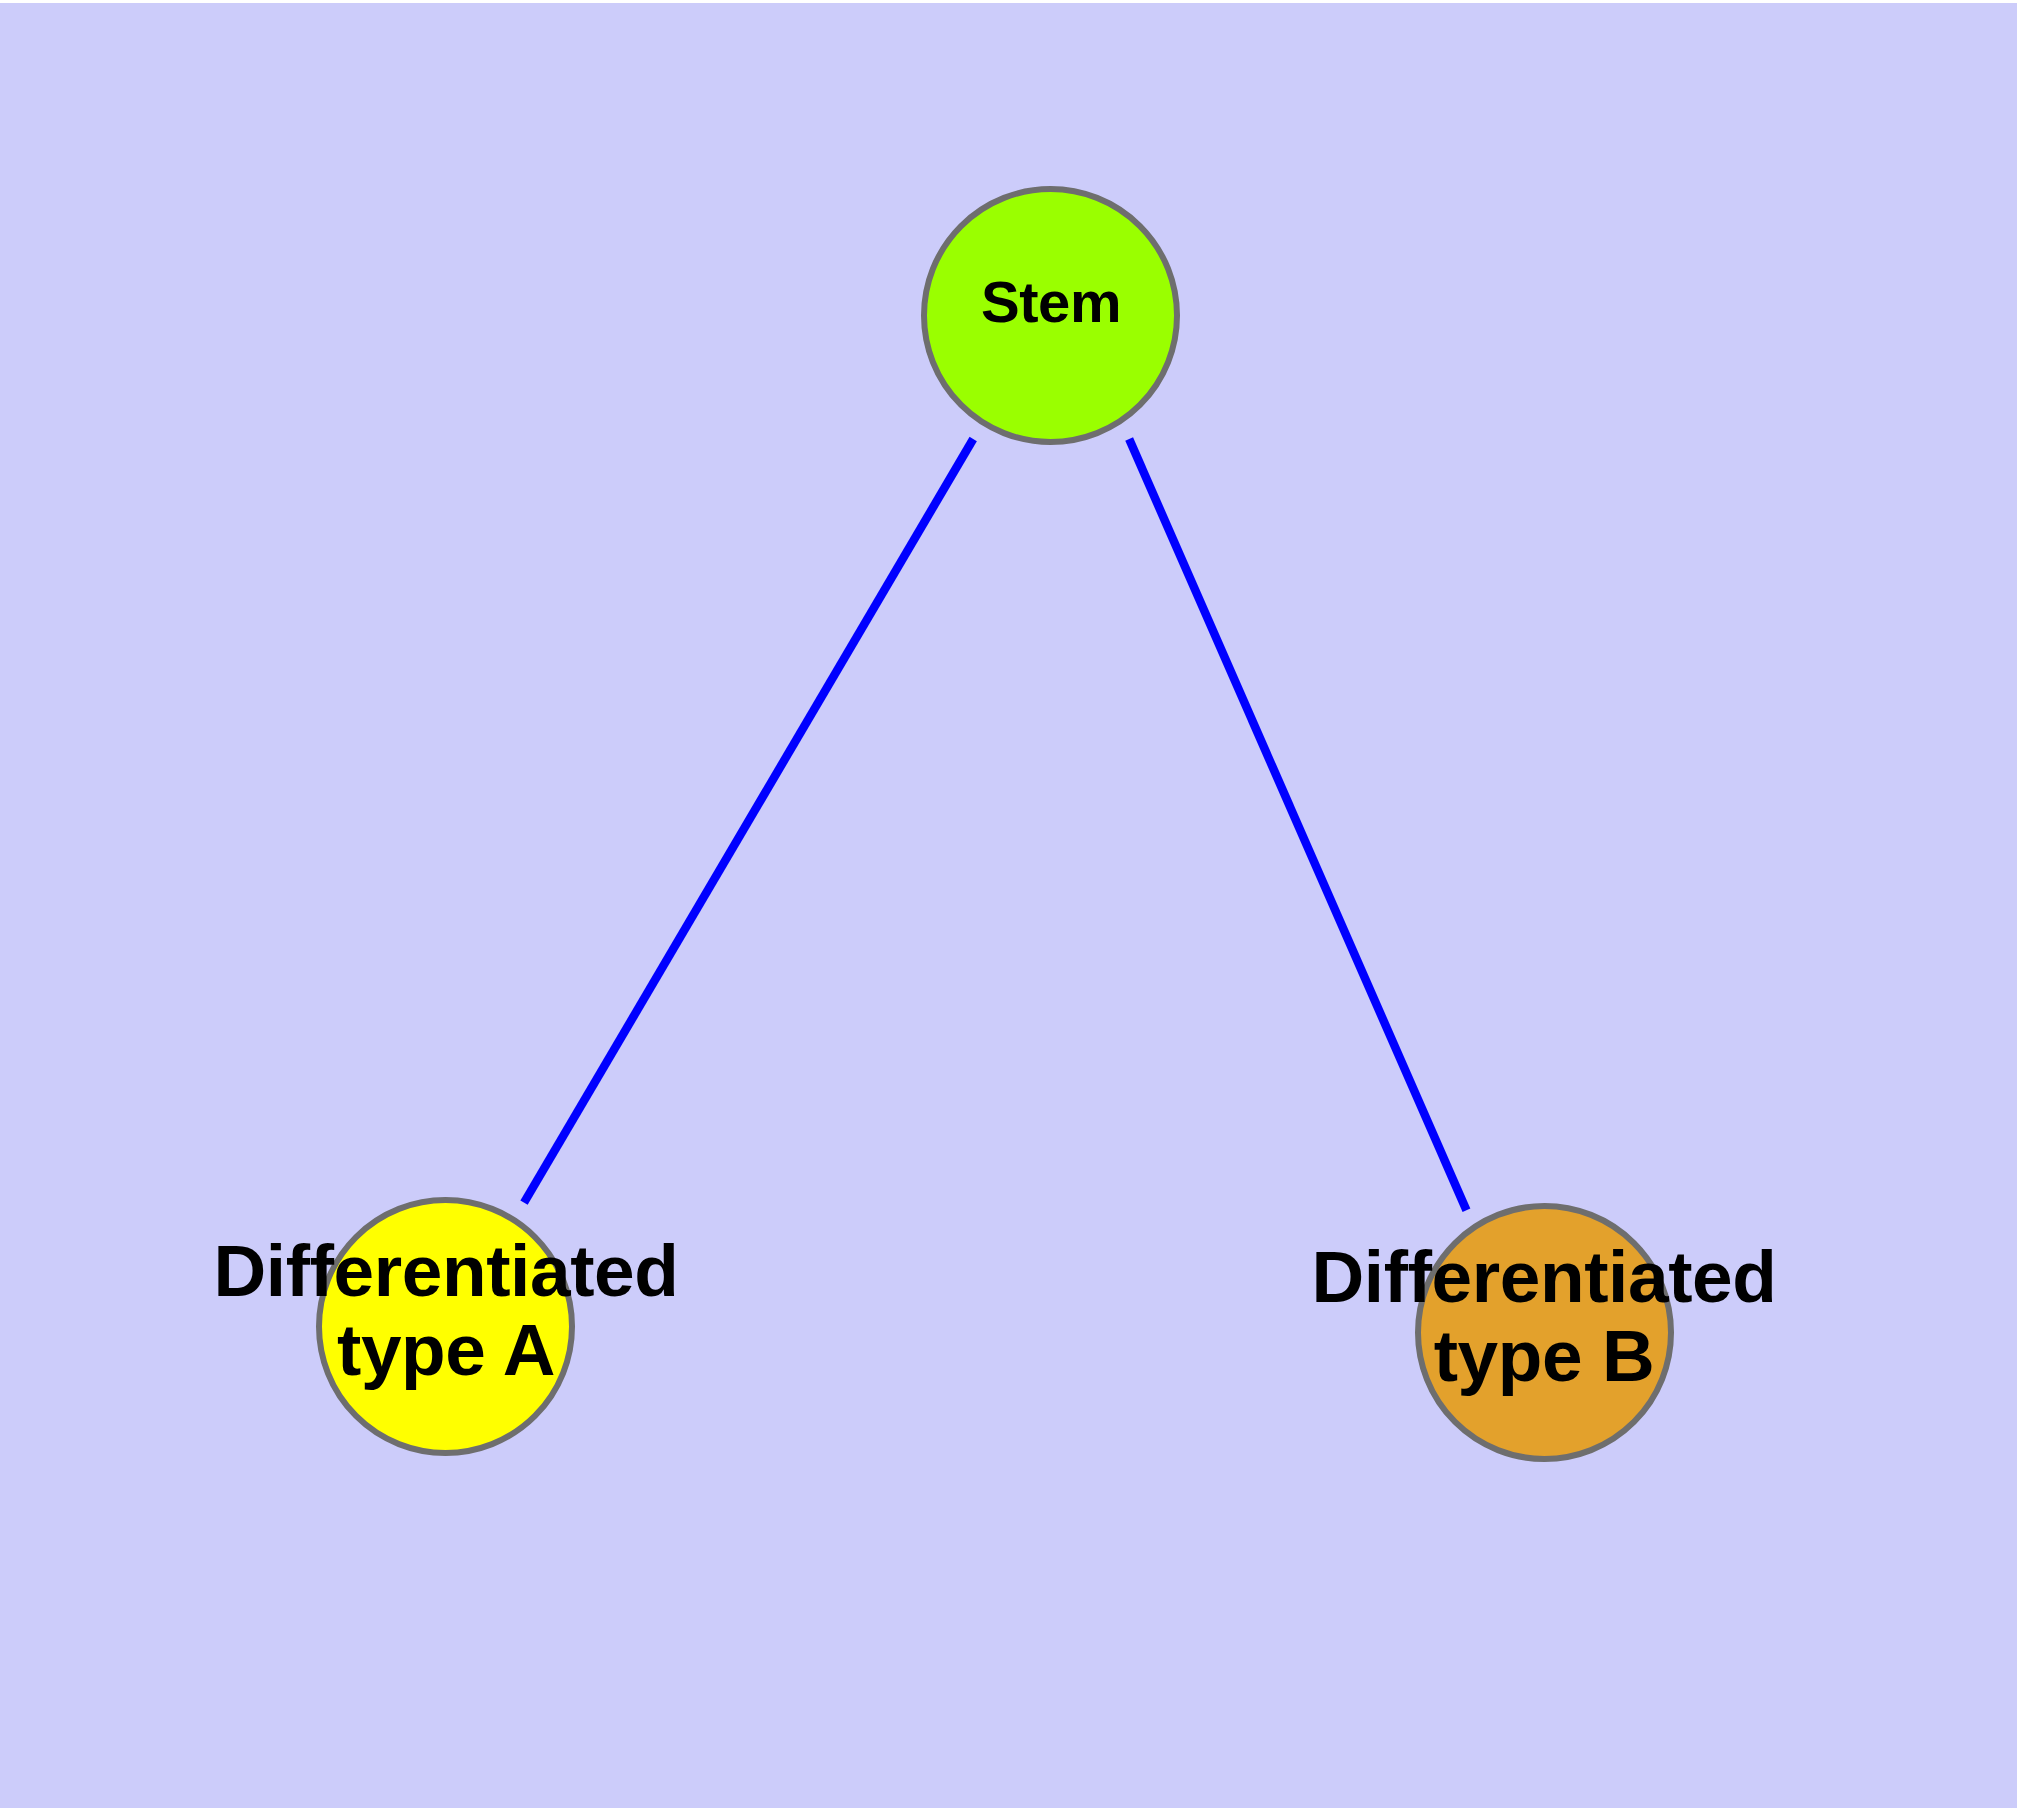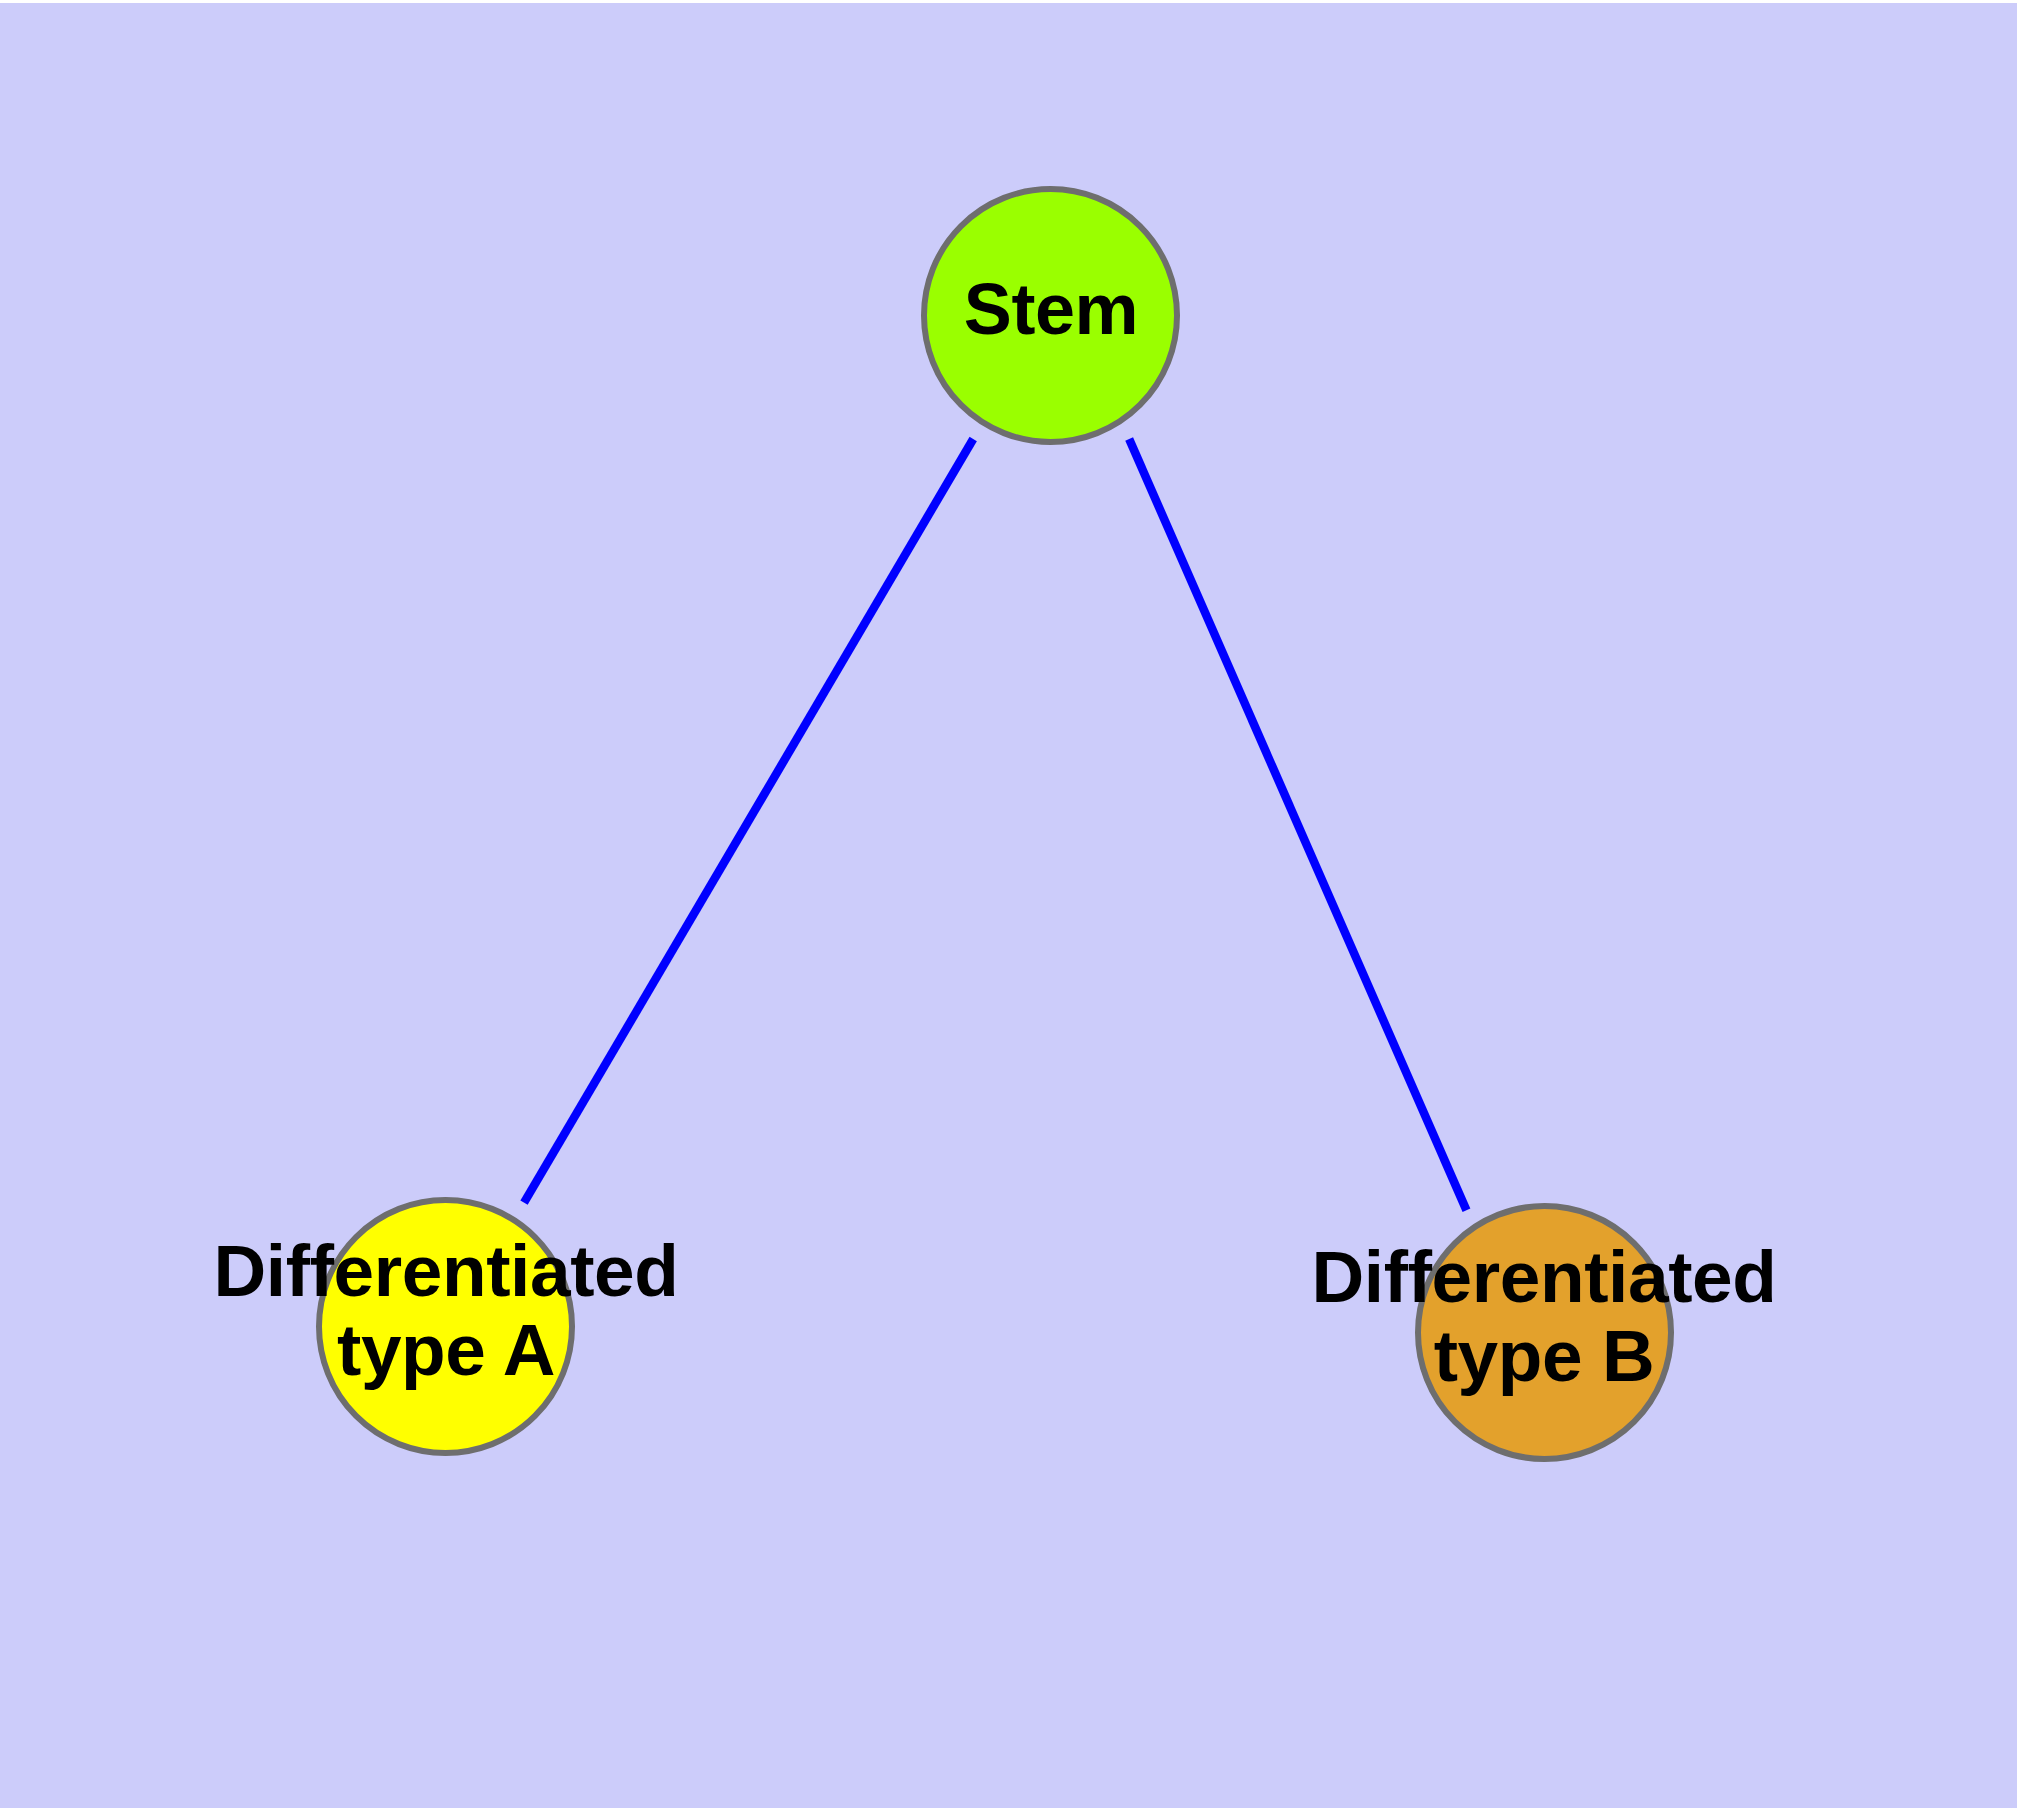--- a/index.html
+++ b/index.html
@@ -58,21 +58,21 @@
     <line x1="1148" y1="518" x2="618" y2="1419" stroke="#0000ff" stroke-width="10"></line>
     <line x1="1332" y1="518" x2="1730" y2="1428" stroke="#0000ff" stroke-width="10"></line>
   </svg>
 
   <div class="graph-node" style="left:921px; top:186px; width:259px; height:259px; background:#9aff00;"></div>
 
   <div class="graph-node" style="left:316px; top:1197px; width:259px; height:259px; background:#ffff00;"></div>
 
   <div class="graph-node" style="left:1415px; top:1203px; width:259px; height:259px; background:#e3a12c;"></div>
 
-  <div class="node-label" style="left:712px; top:271px; width:678px; font-size:72px;">Stem</div>
+  <div class="node-label" style="left:712px; top:271px; width:678px; font-size:58px;">Stem</div>
 
   <div class="node-label" style="left:107px; top:1232px; width:678px; font-size:73px;">Differentiated
 type A</div>
 
   <div class="node-label" style="left:1205px; top:1238px; width:678px; font-size:73px;">Differentiated
 type B</div>
 
 </div>
 
 

